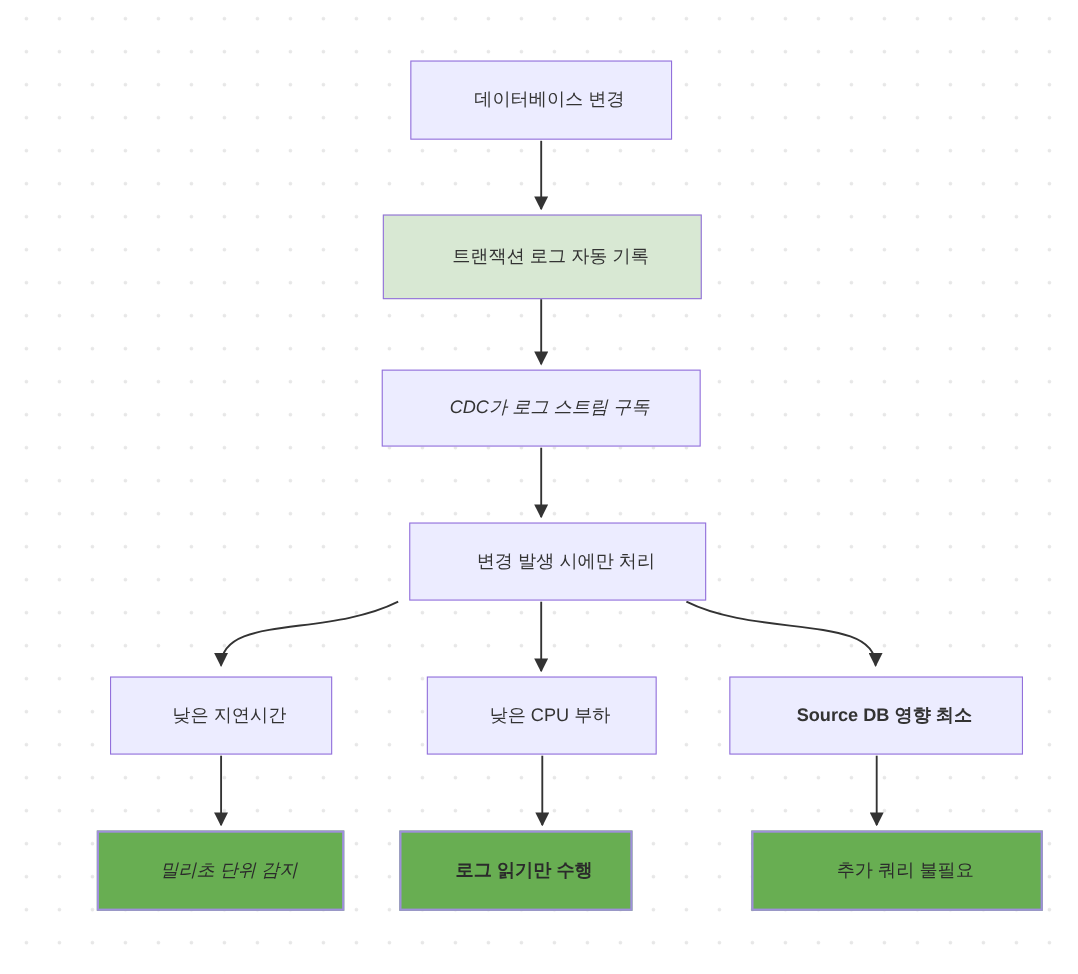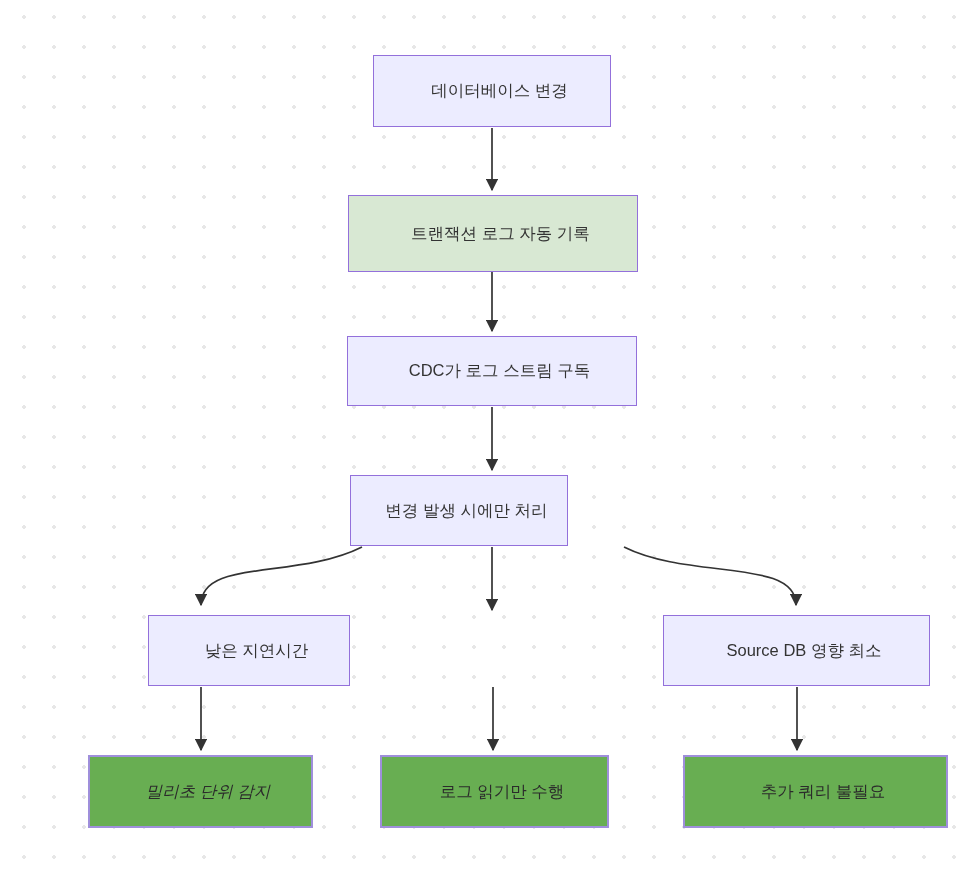--- a/index.html
+++ b/index.html
@@ -37,27 +37,27 @@
     line-height: 1.2;
     white-space: nowrap;
     padding-left: 15px;
   }
   .node.light-green { background: #D8E8D3; }
   .node.green { background: #68AE52; border-width: 2px; border-color: #9f8fdb; color: #2b2b2b; }
 
   
   #node-1  { left: 373px; top: 55px;  width: 238px; height: 72px; }
   #node-2  { left: 348px; top: 195px; width: 290px; height: 77px; }
-  #node-3  { left: 347px; top: 336px; width: 290px; height: 70px; }
-  #node-4  { left: 350px; top: 475px; width: 218px; height: 71px; }
-  #node-5  { left: 100px; top: 615px; width: 202px; height: 71px; margin-left: 48px; }
+  #node-3  { left: 347px; top: 336px; width: 290px; height: 70px; font-style: italic; }
+  #node-4  { left: 372px; top: 475px; width: 270px; height: 71px; }
+  #node-5  { left: 100px; top: 615px; width: 202px; height: 71px; }
   #node-6  { left: 388px; top: 615px; width: 209px; height: 71px; }
-  #node-7  { left: 663px; top: 615px; width: 267px; height: 71px; }
+  #node-7  { left: 663px; top: 615px; width: 267px; height: 71px; font-weight: bold; }
   #node-8  { left: 88px;  top: 755px; width: 225px; height: 73px; font-style: italic; }
-  #node-9  { left: 380px; top: 755px; width: 229px; height: 73px; }
+  #node-9  { left: 363px; top: 755px; width: 212px; height: 73px; font-weight: bold; }
   #node-10 { left: 683px; top: 755px; width: 265px; height: 73px; }
 
   .edge {
     fill: none;
     stroke: #333333;
     stroke-width: 1.7px;
   }
 </style>
 </head>
 <body>
@@ -79,18 +79,19 @@
     <path class="edge" d="M201,687 L201,750" marker-end="url(#arrow)"></path>
     <path class="edge" d="M493,687 L493,750" marker-end="url(#arrow)"></path>
     <path class="edge" d="M797,687 L797,750" marker-end="url(#arrow)"></path>
   </svg>
 
   <div class="node" id="node-1">데이터베이스 변경</div>
   <div class="node light-green" id="node-2">트랜잭션 로그 자동 기록</div>
   <div class="node" id="node-3">CDC가 로그 스트림 구독</div>
   <div class="node" id="node-4">변경 발생 시에만 처리</div>
   <div class="node" id="node-5">낮은 지연시간</div>
+  <div class="node" id="node-6">낮은 CPU 부하</div>
   <div class="node" id="node-7">Source DB 영향 최소</div>
   <div class="node green" id="node-8">밀리초 단위 감지</div>
   <div class="node green" id="node-9">로그 읽기만 수행</div>
   <div class="node green" id="node-10">추가 쿼리 불필요</div>
 
 </div>
 
 </body></html>

